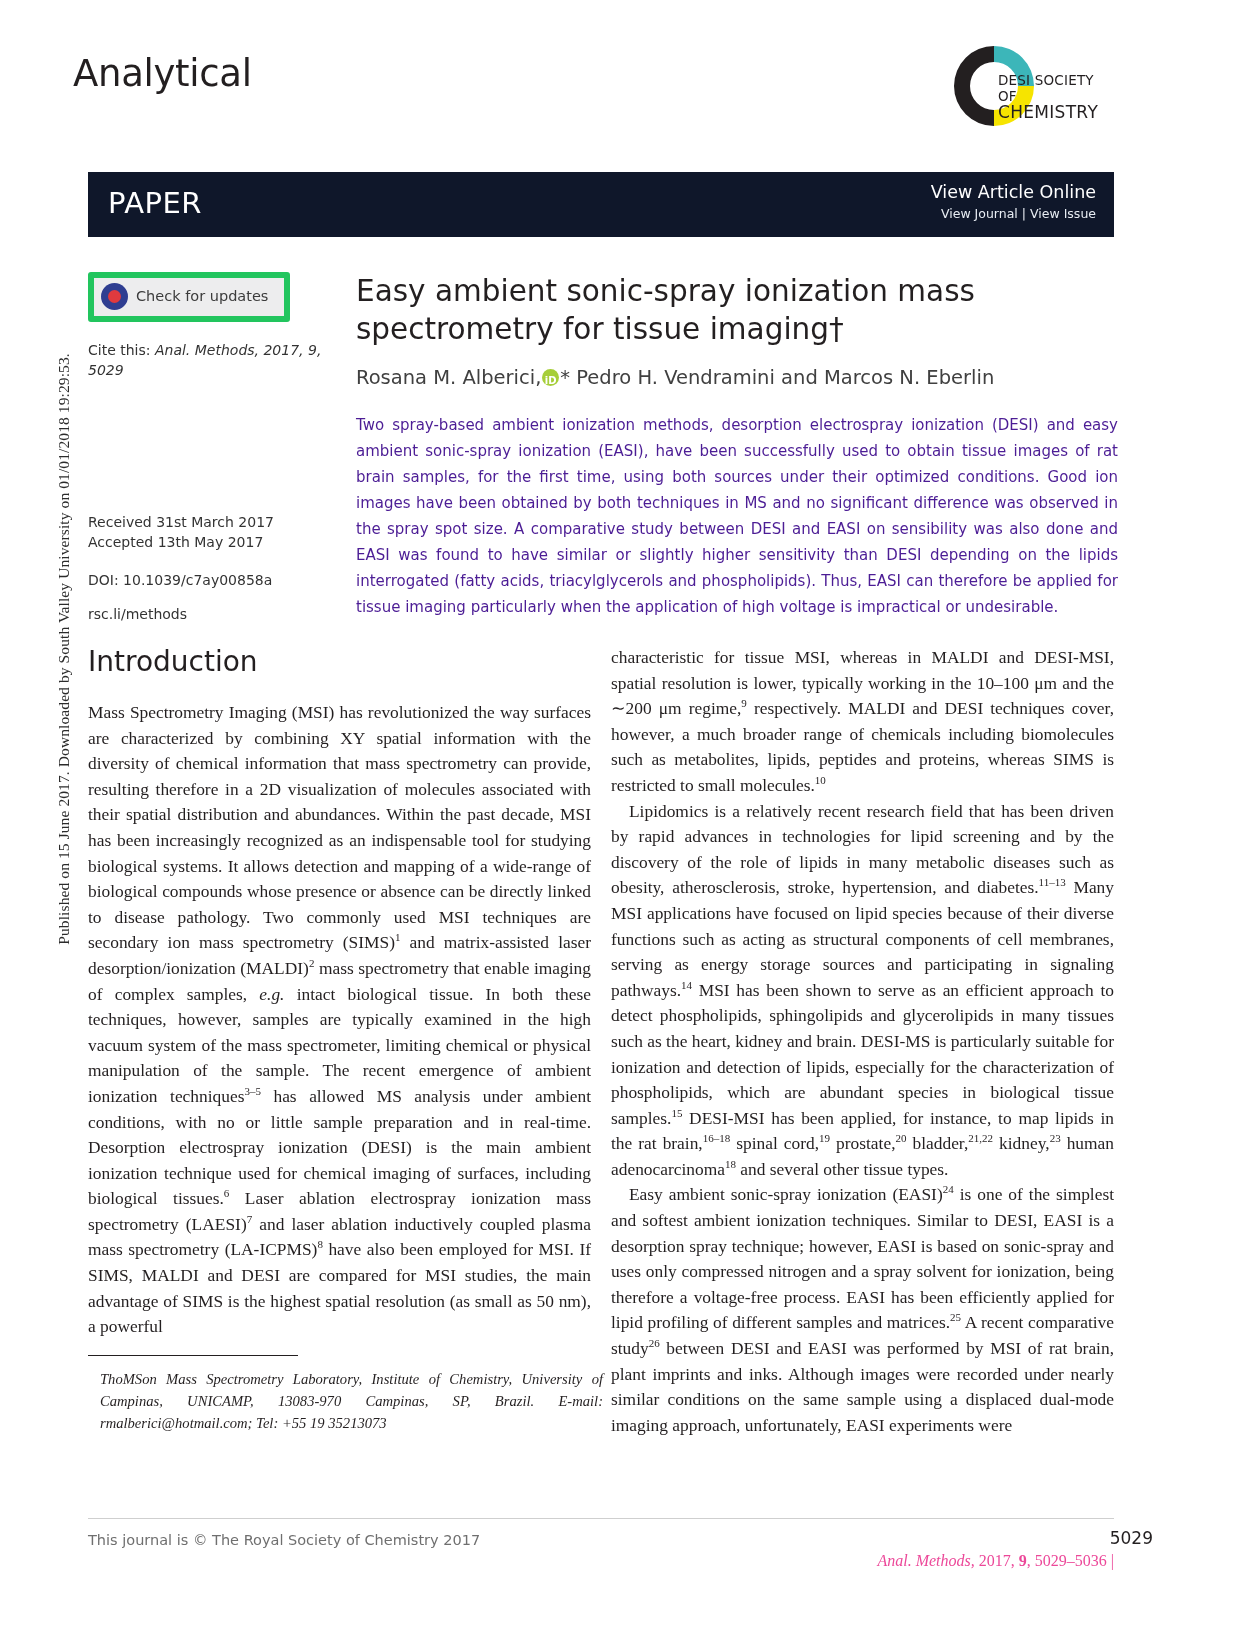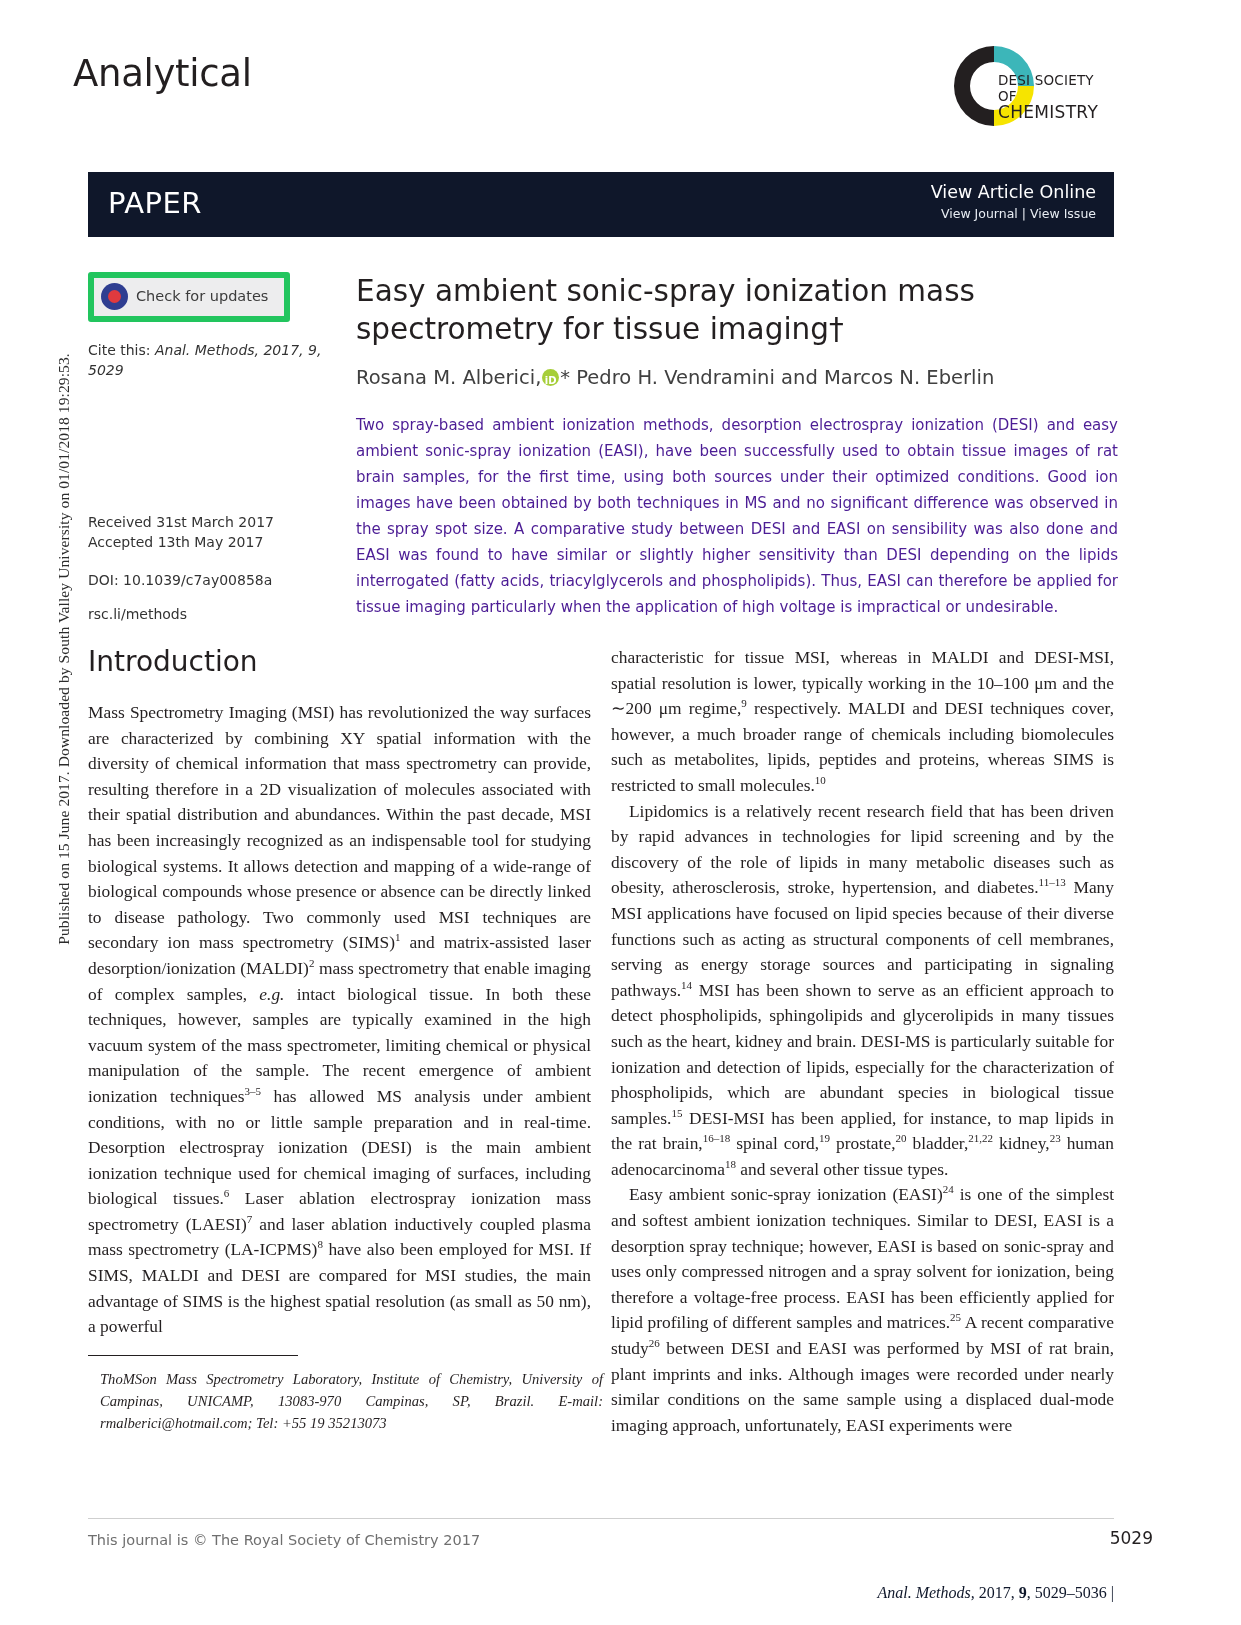--- a/index.html
+++ b/index.html
@@ -168,22 +168,22 @@
 
   
   .footrule{
     position:absolute;left:88px;top:1518px;width:1026px;height:1px;background:#cfcfcf;
   }
   .foot-left{
     position:absolute;left:88px;top:1532px;
     font-family:"DejaVu Sans", sans-serif;font-size:14.5px;color:#6f6f6f;
   }
   .foot-right{
-    position:absolute;right:127px;top:1584px;
-    font-family:"Liberation Serif", serif;font-size:16px;color:#0f172a;
+    position:absolute;right:127px;top:1552px;
+    font-family:"Liberation Serif", serif;font-size:16px;color:#ec4899;
     text-align:right;
   }
   .foot-right i{font-style:italic;}
   .pageno{
     position:absolute;right:88px;top:1528px;
     font-family:"DejaVu Sans", sans-serif;font-size:17px;font-weight:400;color:#231f20;
   }
 </style>
 </head>
 <body>

